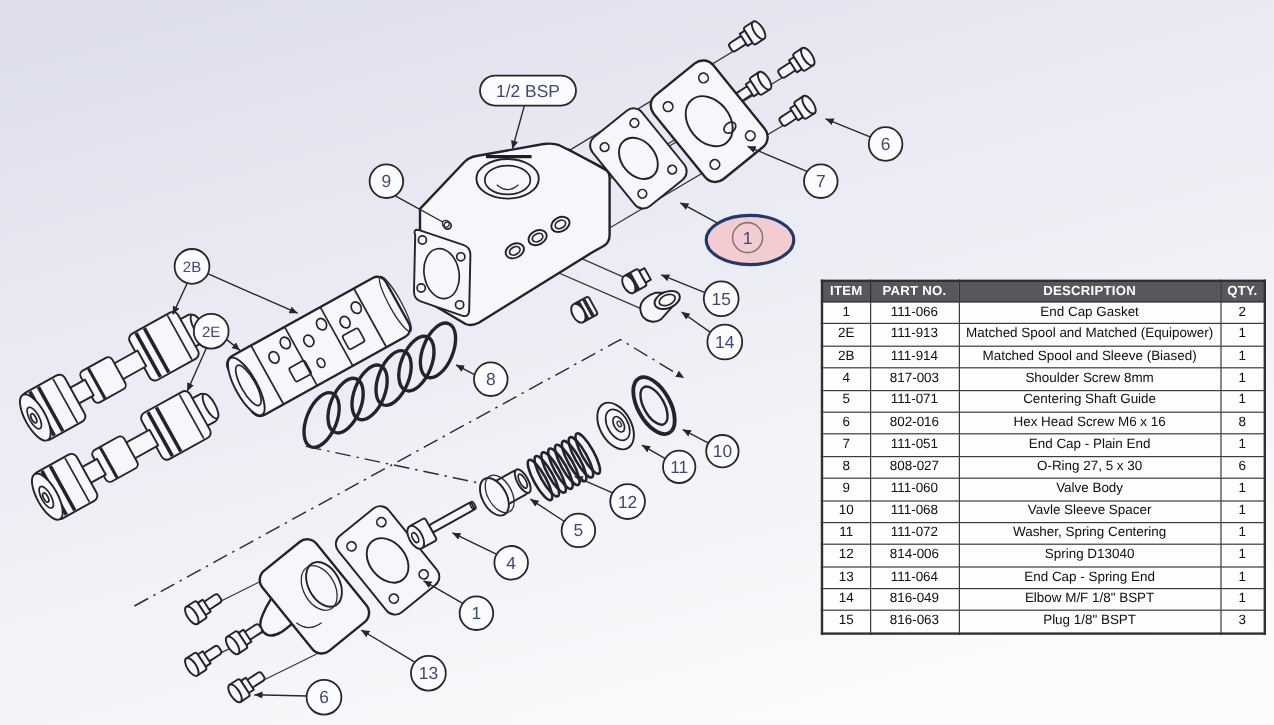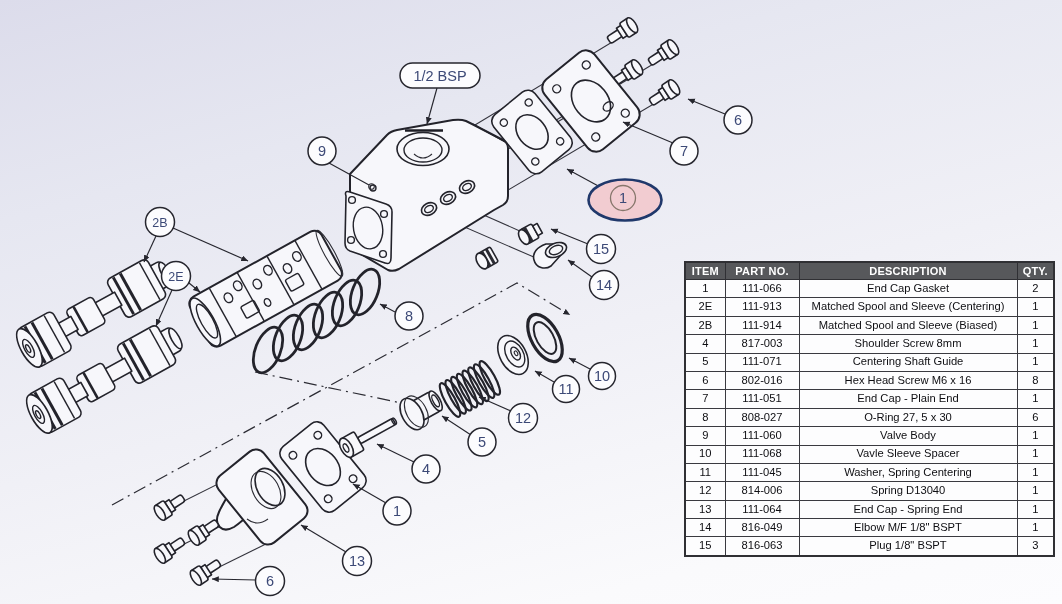--- a/index.html
+++ b/index.html
@@ -14,21 +14,21 @@
   .part{fill:#f7f7fb;stroke:#23232b;stroke-width:2;stroke-linejoin:round;}
   .part2{fill:#f7f7fb;stroke:#23232b;stroke-width:1.6;stroke-linejoin:round;}
   .detail{fill:none;stroke:#23232b;stroke-width:1.4;}
   .thin{fill:none;stroke:#2c2c34;stroke-width:1.1;}
   .axis{stroke:#33333c;stroke-width:1.05;fill:none;}
   .leader{stroke:#26262e;stroke-width:1.15;fill:none;}
   .dash{stroke:#2b2b33;stroke-width:1.2;fill:none;stroke-dasharray:13 5 2 5;}
   .co-circle{fill:#fcfcfe;stroke:#26262e;stroke-width:1.5;}
   .co-text{fill:#3c4977;font-family:"Liberation Sans",sans-serif;font-size:14.5px;text-anchor:middle;}
   .co-text.small{font-size:12.5px;}
-  .parts-table{position:absolute;left:684px;top:233px;width:369px;margin-top:28px;}
+  .parts-table{position:absolute;left:684px;top:233px;width:369px;}
   .parts-table table{border-collapse:collapse;width:100%;table-layout:fixed;background:#fdfdfe;border:2px solid #303034;}
   .parts-table th{background:#57585b;color:#ffffff;font-size:11px;font-weight:bold;padding:2px 1px;border:1px solid #303034;letter-spacing:.2px;}
   .parts-table td{font-size:11.2px;color:#0e0e12;text-align:center;padding:1px 2px;border:1px solid #3a3a40;line-height:13.6px;height:15.4px;overflow:hidden;white-space:nowrap;}
   .product-title{position:absolute;left:684px;top:536px;width:370px;text-align:center;
     font-family:"DejaVu Sans",sans-serif;font-weight:bold;font-size:37px;color:#060608;letter-spacing:0.5px;}
 </style>
 </head>
 <body>
 
 <div class="stage">
@@ -371,21 +371,21 @@
     <tbody>
           <tr>
             <td>1</td>
             <td>111-066</td>
             <td>End Cap Gasket</td>
             <td>2</td>
           </tr>
           <tr>
             <td>2E</td>
             <td>111-913</td>
-            <td>Matched Spool and Sleeve (Centering)</td>
+            <td>Matched Spool and Matched (Equipower)</td>
             <td>1</td>
           </tr>
           <tr>
             <td>2B</td>
             <td>111-914</td>
             <td>Matched Spool and Sleeve (Biased)</td>
             <td>1</td>
           </tr>
           <tr>
             <td>4</td>
@@ -424,21 +424,21 @@
             <td>1</td>
           </tr>
           <tr>
             <td>10</td>
             <td>111-068</td>
             <td>Vavle Sleeve Spacer</td>
             <td>1</td>
           </tr>
           <tr>
             <td>11</td>
-            <td>111-045</td>
+            <td>111-072</td>
             <td>Washer, Spring Centering</td>
             <td>1</td>
           </tr>
           <tr>
             <td>12</td>
             <td>814-006</td>
             <td>Spring D13040</td>
             <td>1</td>
           </tr>
           <tr>

